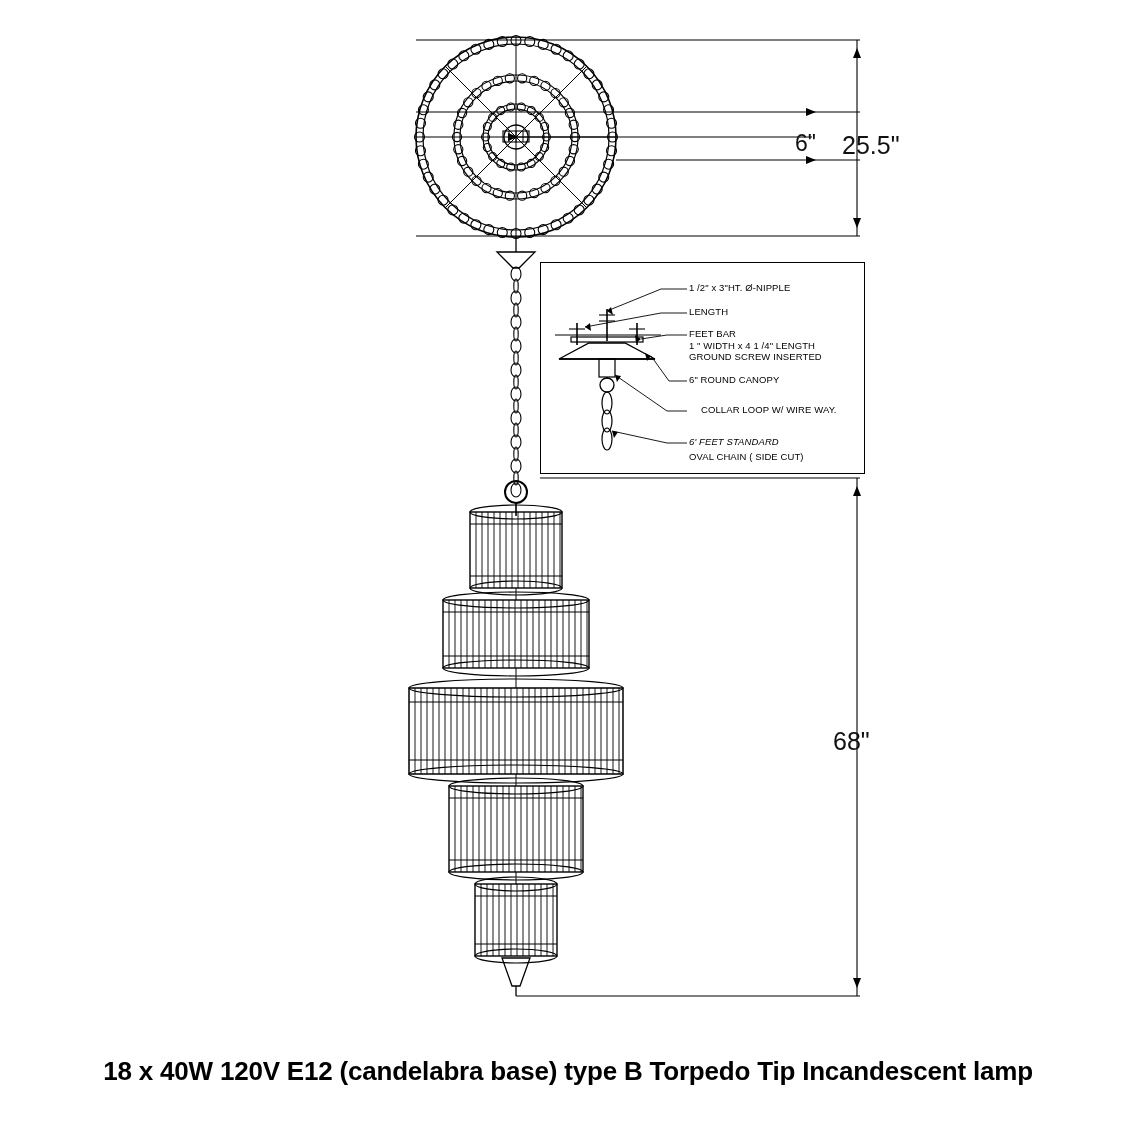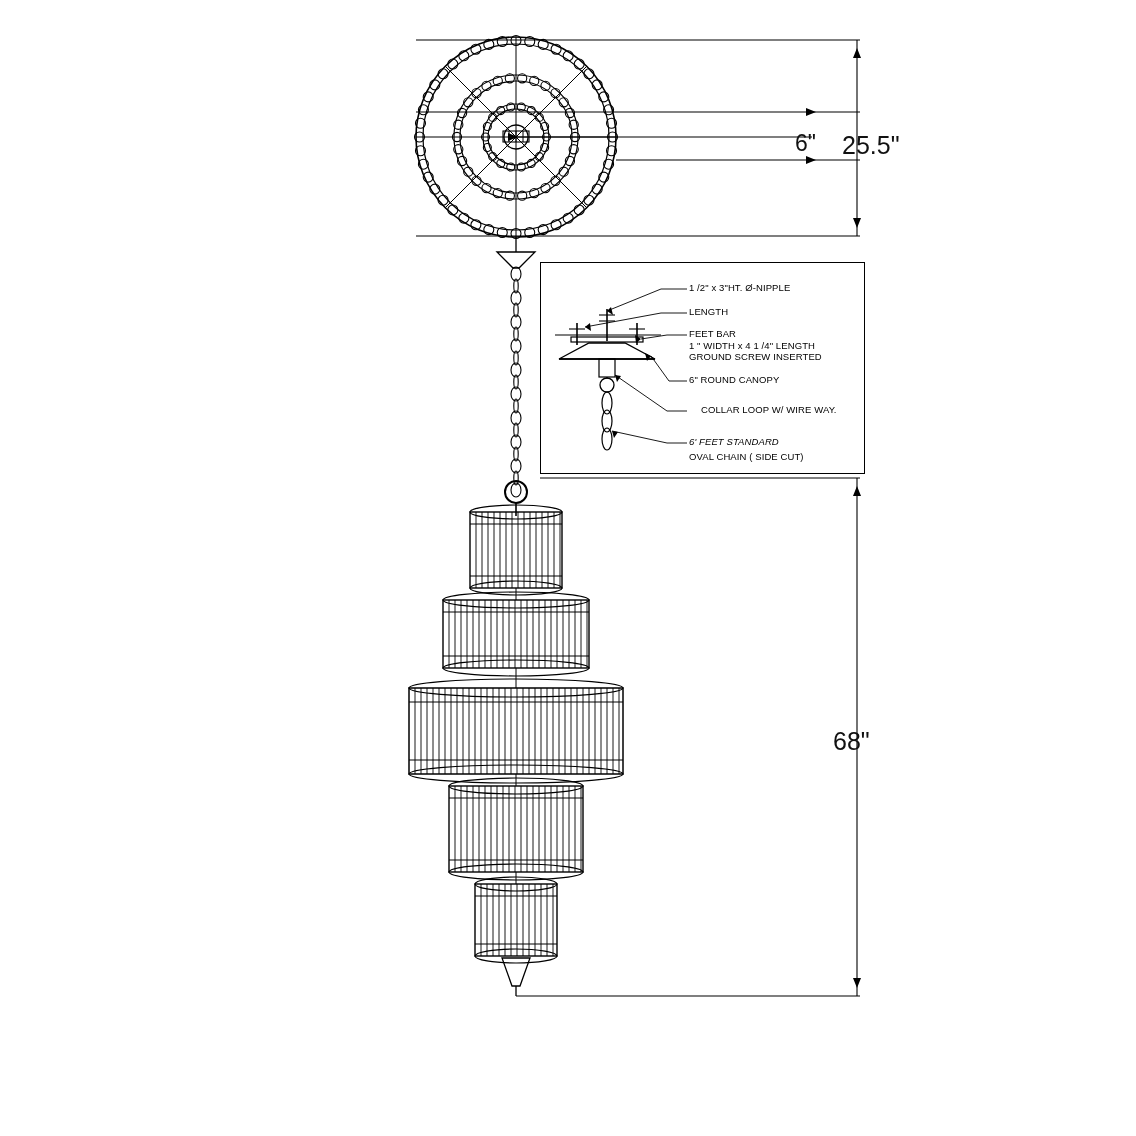--- a/index.html
+++ b/index.html
@@ -457,13 +457,14 @@
     <span class="cl" style="left:148px;top:111px;">6" ROUND CANOPY</span>
     <span class="cl" style="left:148px;top:141px;margin-left:12px;">COLLAR LOOP W/ WIRE WAY.</span>
     <span class="cl" style="left:148px;top:173px;font-style:italic;">6' FEET STANDARD</span>
     <span class="cl" style="left:148px;top:188px;">OVAL CHAIN ( SIDE CUT)</span>
   </div>
 
   <span class="dimtext" id="dim-6">6"</span>
   <span class="dimtext" id="dim-255">25.5"</span>
   <span class="dimtext" id="dim-68">68"</span>
 
+  <div id="caption">18 x 40W 120V E12 (candelabra base) type B Torpedo Tip Incandescent lamp</div>
 </div>
 
 </body></html>

